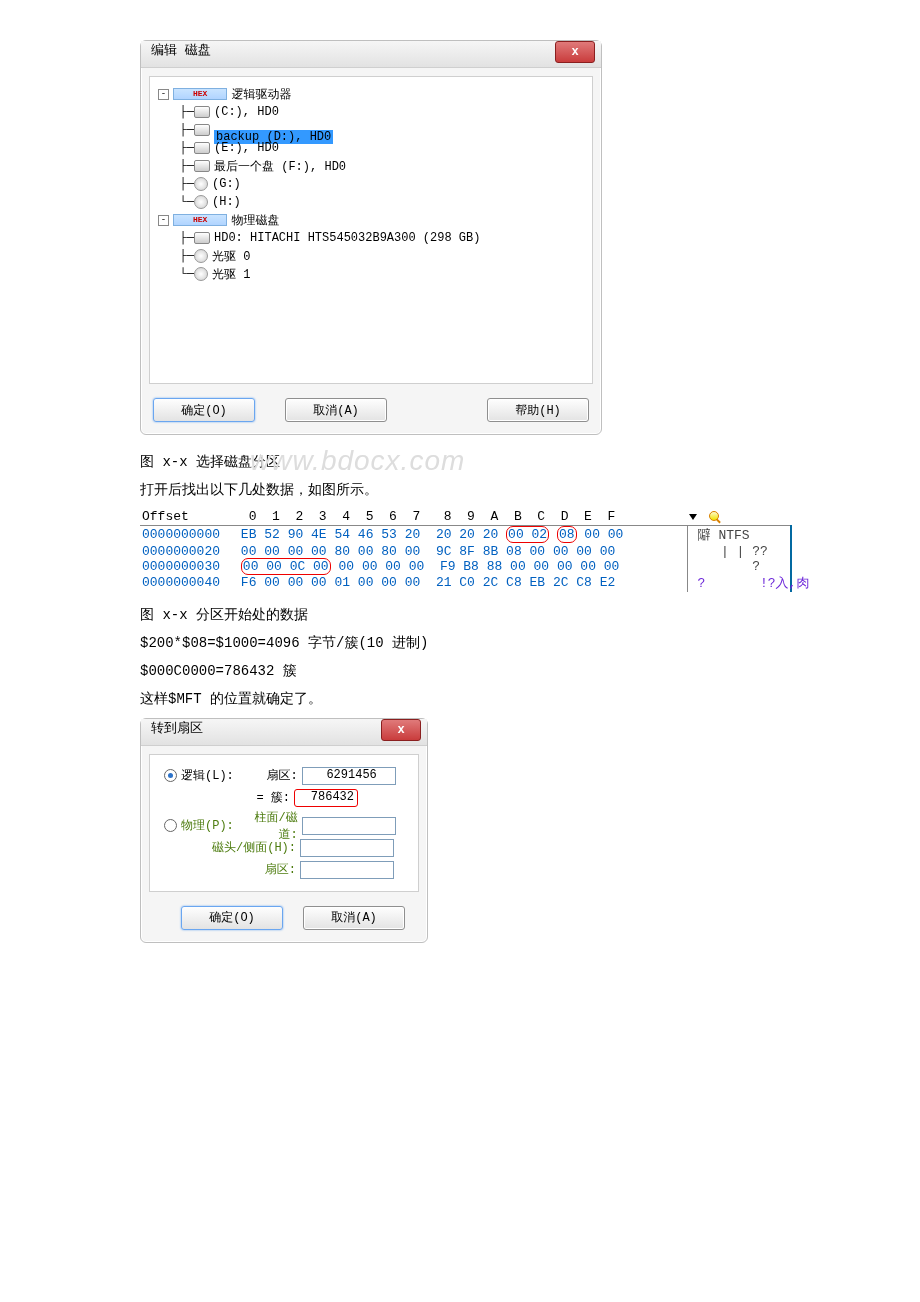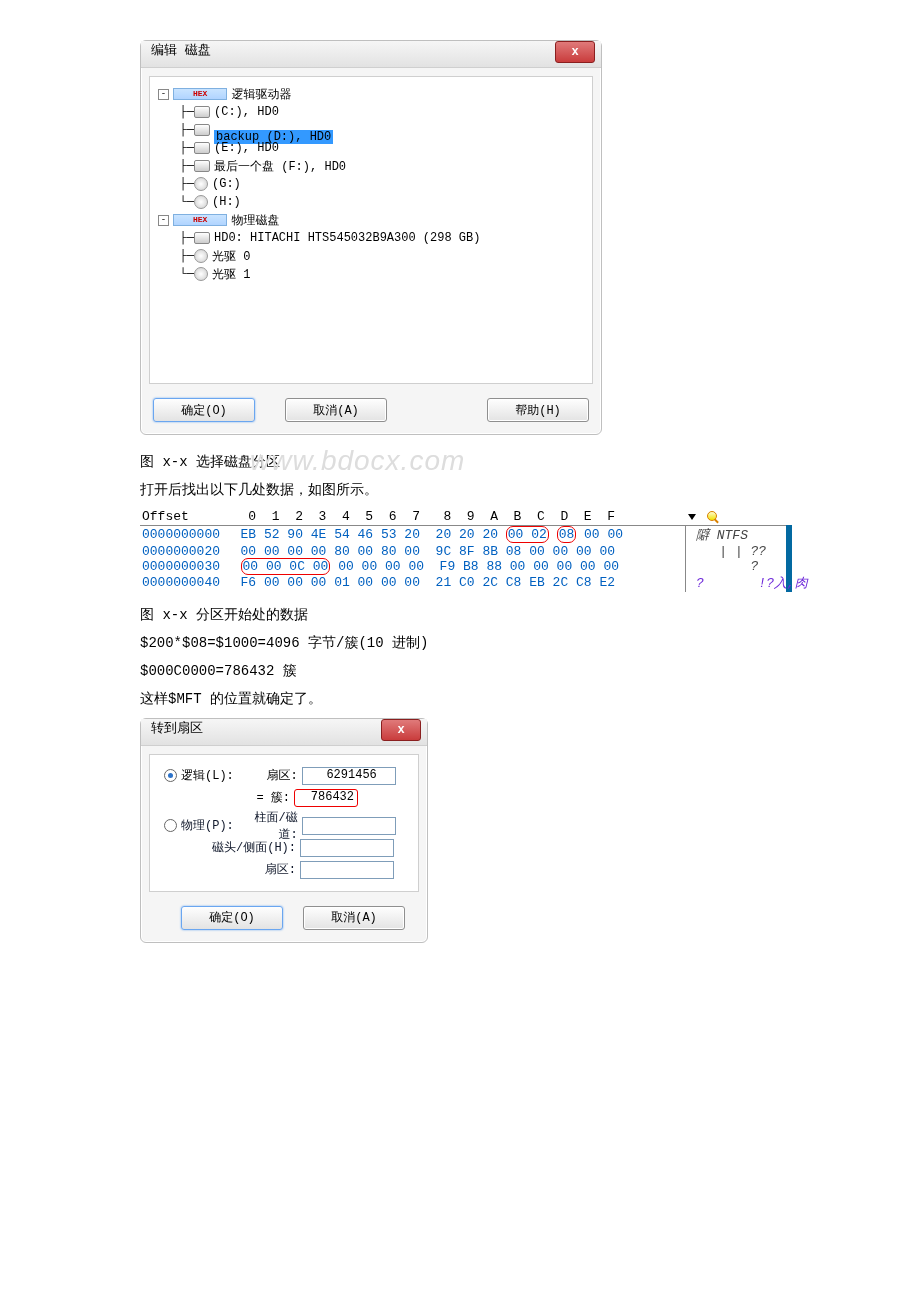--- a/index.html
+++ b/index.html
@@ -171,21 +171,21 @@
   }
   .hexdump td {
     color: #0060c0;
     padding: 0 2px;
     white-space: pre;
   }
   .hexdump .offcol { width: 78px; }
   .hexdump .bytecol { width: 368px; }
   .hexdump .asccol { width: 82px; color:#444; }
   .hexdump tr td:nth-child(2){border-right:1px solid #888;}
-  .hexdump tr td:nth-child(3){border-right:6px solid #0369a1;font-style:italic;}
+  .hexdump tr td:nth-child(3){border-right:2px solid #0369a1;}
   .redbox {
     border: 1.5px solid #e00;
     border-radius: 7px;
     padding: 0 1px;
     color: #0060c0;
   }
   .headicons {
     display:inline-flex; gap:2px; align-items:center;
   }
   .tri-down {
@@ -212,21 +212,21 @@
     display:inline-flex;align-items:center;justify-content:center;
   }
   .radio.on::after{content:"";width:5px;height:5px;border-radius:50%;background:#2d73c9;}
   .inp {
     width:56px;height:16px;border:1px solid #7f9db9;background:#fff;
     font-size:12px;text-align:right;padding:0 18px;
   }
   .inp.red { border:1.5px solid #e00; border-radius:3px; padding:0 3px;}
   .lbl { width: 108px; text-align:right; display:inline-block;}
   .lbl.l2 { width: 60px; }
-  .grey { color:#0f172a; }
+  .grey { color:#4d7c0f; }
 </style>
 </head>
 <body>
 
 <div class="window">
   <div class="titlebar">
     <span>编辑 磁盘</span>
     <div class="close-cap">
         <span>x</span>
       </div>

